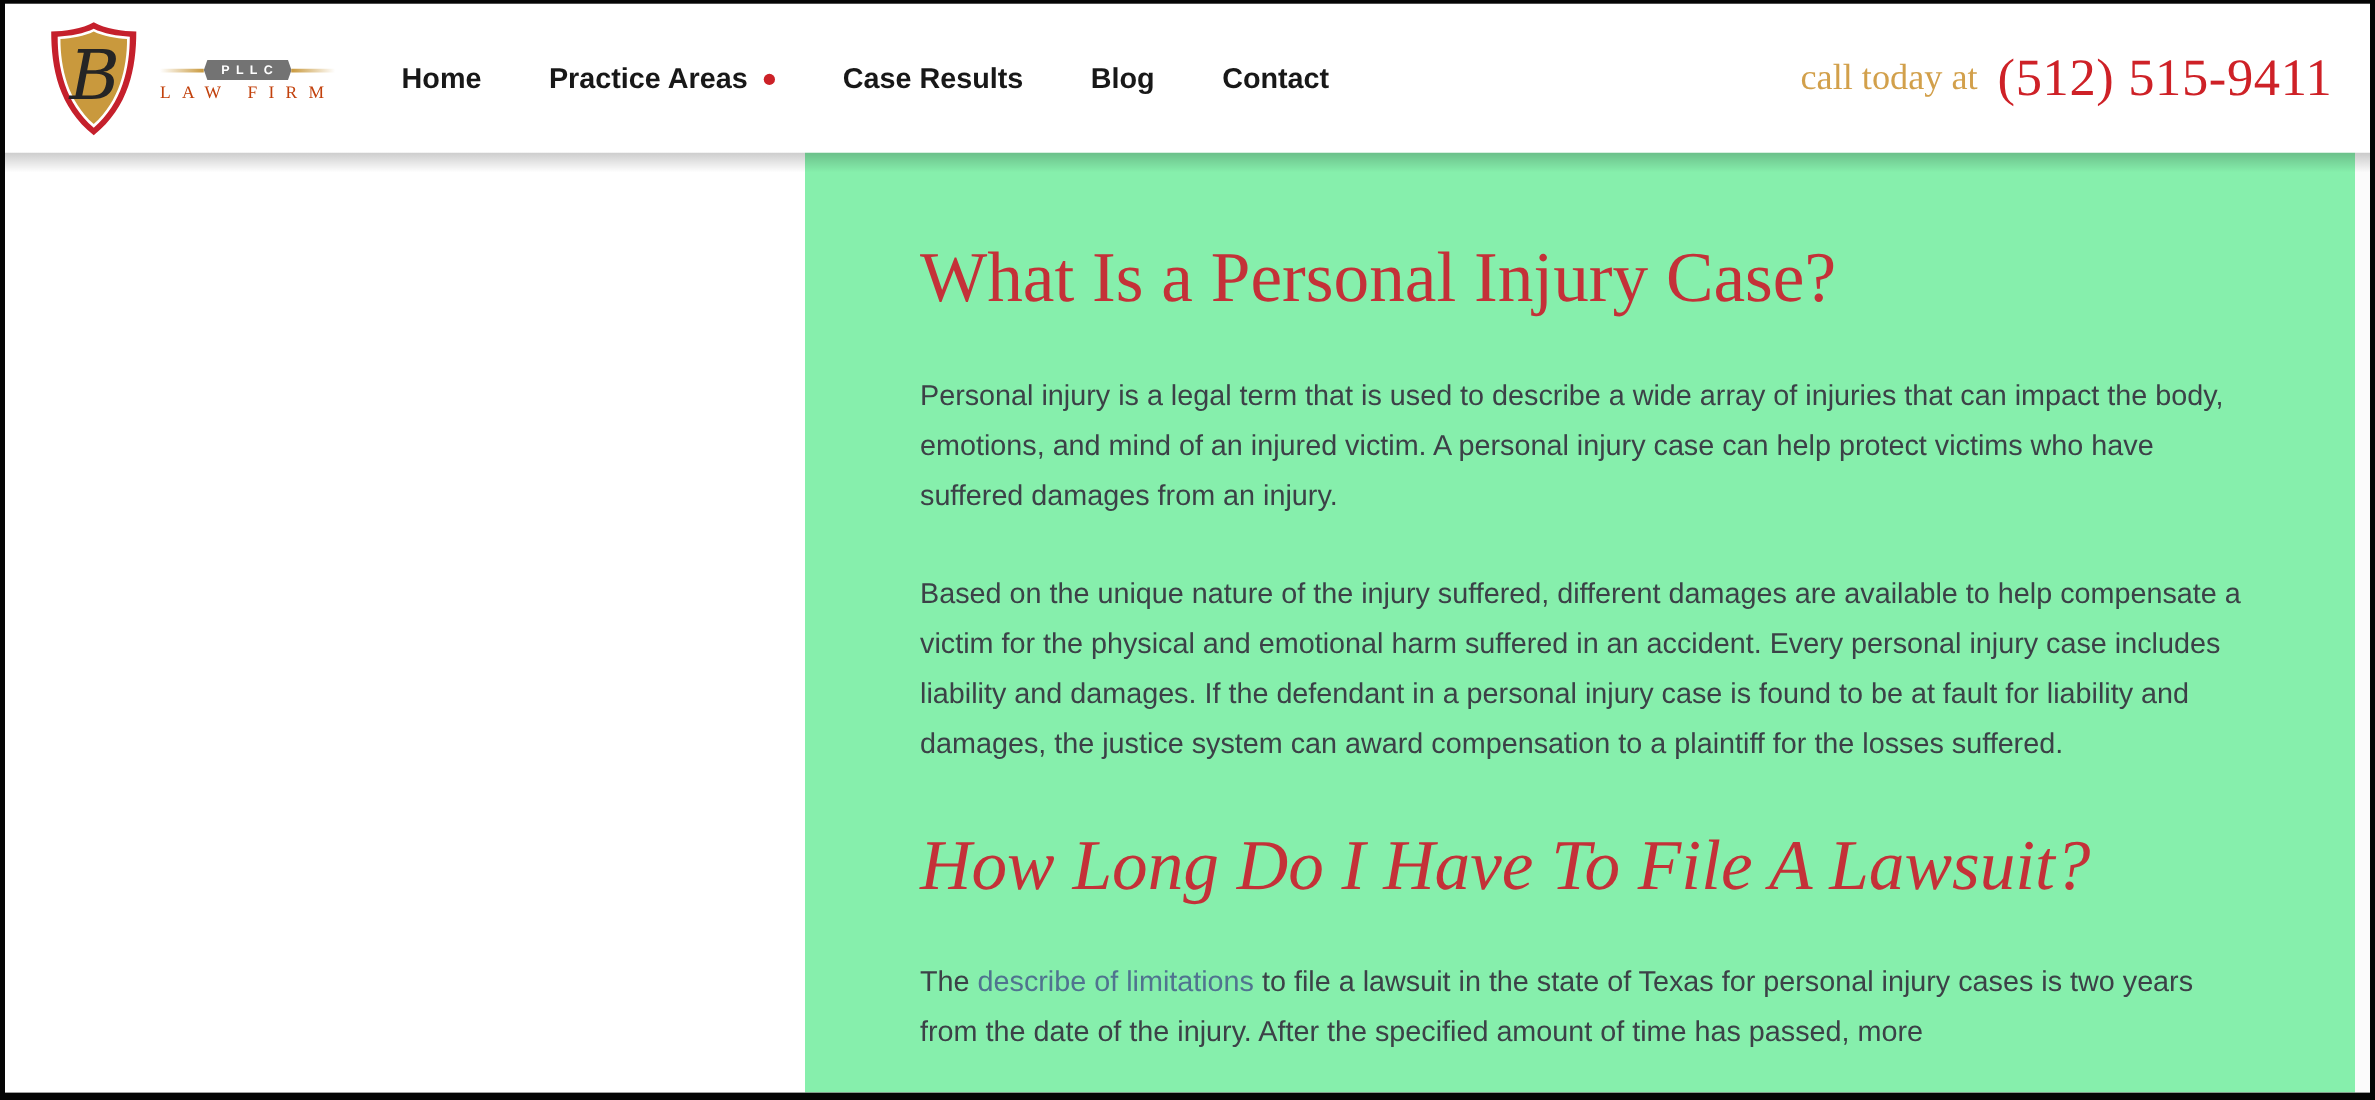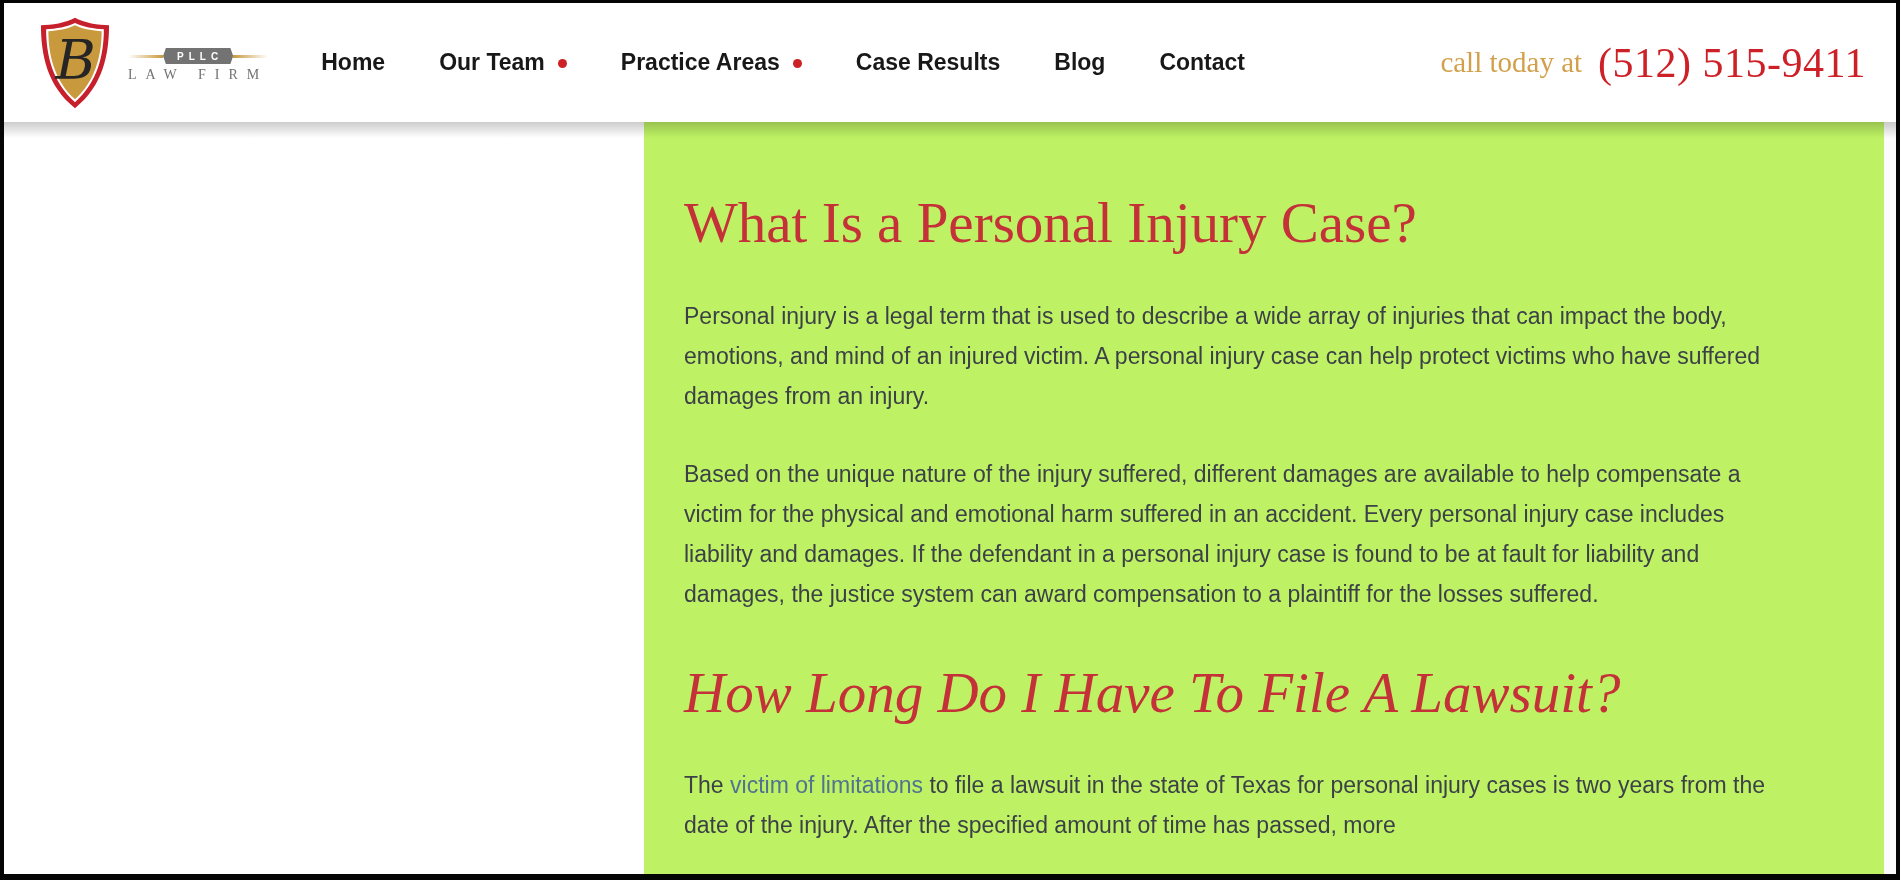--- a/index.html
+++ b/index.html
@@ -43,21 +43,21 @@
     font-size: 10px; font-weight: 700;
     letter-spacing: 5px;
     padding: 3px 10px 2px 14px;
     clip-path: polygon(4% 0, 96% 0, 100% 50%, 96% 100%, 4% 100%, 0 50%);
   }
   .wordmark-lawfirm {
     margin-top: 3px;
     font-family: "Liberation Serif", serif;
     font-size: 14px;
     letter-spacing: 9px;
-    color: #737373;
+    color: #c2410c;
   }
 
   .nav { display: flex; align-items: center; margin-left: 26px; }
   .nav-item {
     display: flex; align-items: center;
     padding: 10px 27px;
     font-size: 23px; font-weight: 700;
     color: #181818;
     cursor: pointer;
     white-space: nowrap;
@@ -96,22 +96,22 @@
 
   
   .main {
     position: absolute;
     top: 119px; left: 0; right: 0; bottom: 0;
     display: flex;
   }
   .left-panel { width: 640px; background: #ffffff; flex: 0 0 auto; }
   .content {
     flex: 1;
-    background: #bef264;
-    padding: 66px 80px 0 40px;
+    background: #86efac;
+    padding: 66px 80px 0 92px;
     overflow: hidden;
   }
   .scroll-strip { width: 12px; background: #fbfbfb; flex: 0 0 auto; }
 
   .content h1, .content h2 {
     font-family: "Liberation Serif", serif;
     font-weight: 400;
     font-size: 57px;
     line-height: 1.22;
     color: #c43138;
@@ -150,24 +150,20 @@
         </div>
         <div class="wordmark-lawfirm">LAW FIRM</div>
       </div>
     </div>
 
     <nav class="nav">
       <div class="nav-item">
         <span>Home</span>
       </div>
       <div class="nav-item">
-        <span>Our Team</span>
-        <span class="nav-dot"></span>
-      </div>
-      <div class="nav-item">
         <span>Practice Areas</span>
         <span class="nav-dot"></span>
       </div>
       <div class="nav-item">
         <span>Case Results</span>
       </div>
       <div class="nav-item">
         <span>Blog</span>
       </div>
       <div class="nav-item">
@@ -188,19 +184,19 @@
 
     <div class="content">
       <h1>What Is a Personal Injury Case?</h1>
 
       <p>Personal injury is a legal term that is used to describe a wide array of injuries that can impact the body, emotions, and mind of an injured victim. A personal injury case can help protect victims who have suffered damages from an injury.</p>
 
       <p>Based on the unique nature of the injury suffered, different damages are available to help compensate a victim for the physical and emotional harm suffered in an accident. Every personal injury case includes liability and damages. If the defendant in a personal injury case is found to be at fault for liability and damages, the justice system can award compensation to a plaintiff for the losses suffered.</p>
 
       <h2>How Long Do I Have To File A Lawsuit?</h2>
 
-      <p><span>The </span><a class="text-link">victim of limitations</a><span> to file a lawsuit in the state of Texas for personal injury cases is two years from the date of the injury. After the specified amount of time has passed, more</span></p>
+      <p><span>The </span><a class="text-link">describe of limitations</a><span> to file a lawsuit in the state of Texas for personal injury cases is two years from the date of the injury. After the specified amount of time has passed, more</span></p>
     </div>
 
     <div class="scroll-strip"></div>
   </div>
 
 </div>
 
 </body></html>

